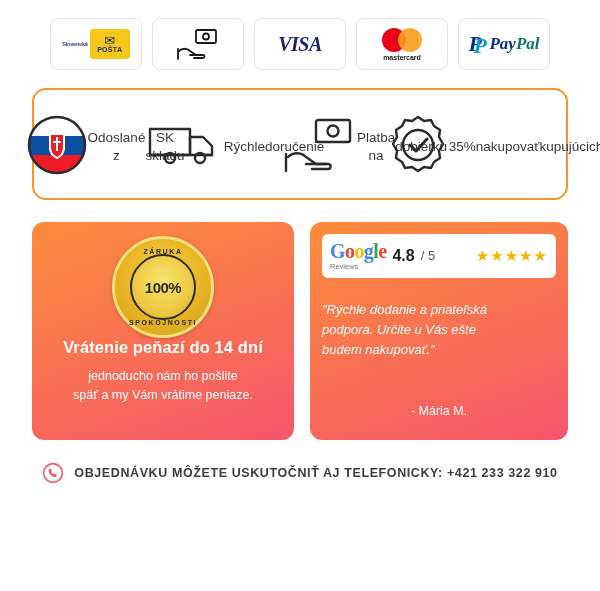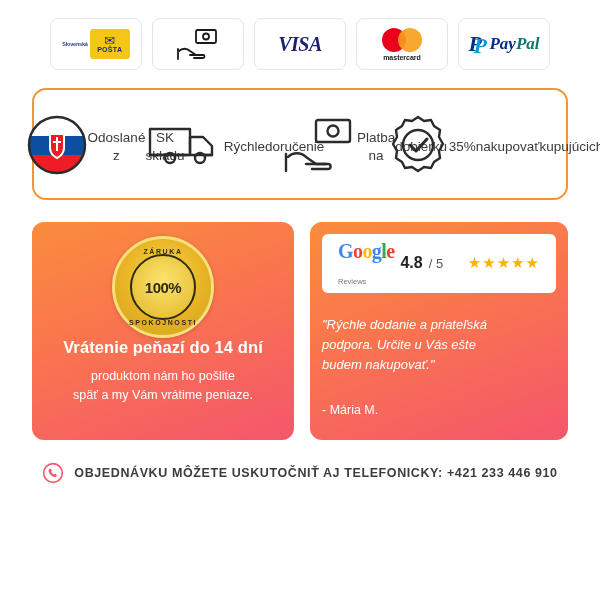--- a/index.html
+++ b/index.html
@@ -248,21 +248,21 @@
 
   .card.review {
     background: linear-gradient(160deg, #fb8c3c 0%, #f9744f 45%, #f5566c 100%);
     padding: 12px 12px 14px 12px;
     display: flex;
     flex-direction: column;
   }
   .google-bar {
     background: #ffffff;
     border-radius: 6px;
-    padding: 7px 16px;
+    padding: 7px 8px;
     display: flex;
     align-items: center;
     gap: 6px;
   }
   .g-logo {
     display: flex;
     flex-direction: column;
     line-height: 1;
   }
   .g-word {
@@ -273,21 +273,21 @@
   }
   .g-word .b1 { color: #4285f4; }
   .g-word .r1 { color: #ea4335; }
   .g-word .y1 { color: #fbbc05; }
   .g-word .b2 { color: #4285f4; }
   .g-word .g1 { color: #34a853; }
   .g-word .r2 { color: #ea4335; }
   .g-sub {
     font-size: 7.5px;
     color: #777;
-    margin-top: 17px;
+    margin-top: 2px;
   }
   .g-score {
     font-size: 16px;
     font-weight: bold;
     color: #222;
   }
   .g-outof {
     font-size: 13px;
     color: #555;
   }
@@ -300,22 +300,22 @@
   .quote {
     color: #ffffff;
     font-style: italic;
     font-size: 13px;
     line-height: 20px;
     margin-top: 22px;
   }
   .author {
     color: #ffffff;
     font-size: 12.5px;
-    text-align: left;
-    margin-top: 28px;
+    text-align: center;
+    margin-top: 44px;
   }
 
   
   .phone-row {
     margin-top: 22px;
     display: flex;
     align-items: center;
     justify-content: center;
     gap: 10px;
   }
@@ -466,21 +466,21 @@
     <div class="card guarantee">
       <div class="seal">
         <div class="top-word">ZÁRUKA</div>
         <div class="inner">
           <span class="pct">100%</span>
         </div>
         <div class="bottom-word">SPOKOJNOSTI</div>
       </div>
       <div class="g-title">Vrátenie peňazí do 14 dní</div>
       <div class="g-body">
-        <div>produktom nám ho pošlite</div>
+        <div>jednoducho nám ho pošlite</div>
         <div>späť a my Vám vrátime peniaze.</div>
       </div>
     </div>
 
     <div class="card review">
       <div class="google-bar">
         <div class="g-logo">
           <div class="g-word">
             <span class="b1">G</span><span class="r1">o</span><span class="y1">o</span><span class="b2">g</span><span class="g1">l</span><span class="r2">e</span>
           </div>
@@ -500,16 +500,16 @@
       <div class="author">- Mária M.</div>
     </div>
 
   </div>
 
   <div class="phone-row">
     <svg class="phone-icon" viewBox="0 0 24 24">
       <circle cx="12" cy="12" r="10.2" fill="none" stroke="#f5566c" stroke-width="1.7"></circle>
       <path d="M8.3 7.6 c1.1 -0.6 1.7 0.3 2.2 1.2 c0.4 0.8 0.1 1.2 -0.5 1.7 c0.6 1.4 1.6 2.4 3 3 c0.5 -0.6 0.9 -0.9 1.7 -0.5 c0.9 0.5 1.8 1.1 1.2 2.2 c-0.6 1.1 -2 1.3 -3.3 0.8 c-2.4 -0.9 -4.3 -2.8 -5.2 -5.2 c-0.5 -1.3 -0.2 -2.6 0.9 -3.2 z" fill="#f5566c"></path>
     </svg>
-    <div class="phone-text">OBJEDNÁVKU MÔŽETE USKUTOČNIŤ AJ TELEFONICKY: +421 233 446 910</div>
+    <div class="phone-text">OBJEDNÁVKU MÔŽETE USKUTOČNIŤ AJ TELEFONICKY: +421 233 322 910</div>
   </div>
 
 </div>
 
 </body></html>

